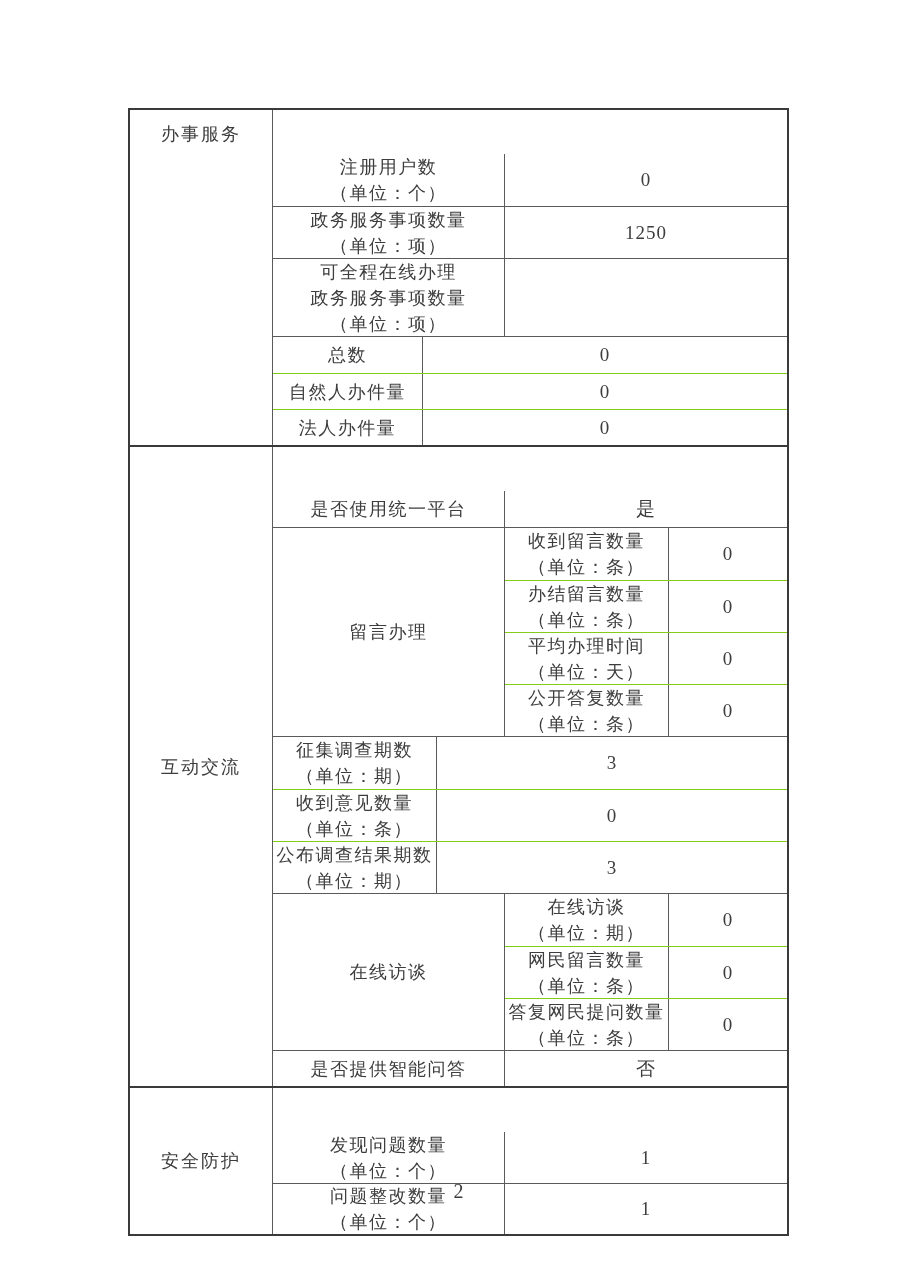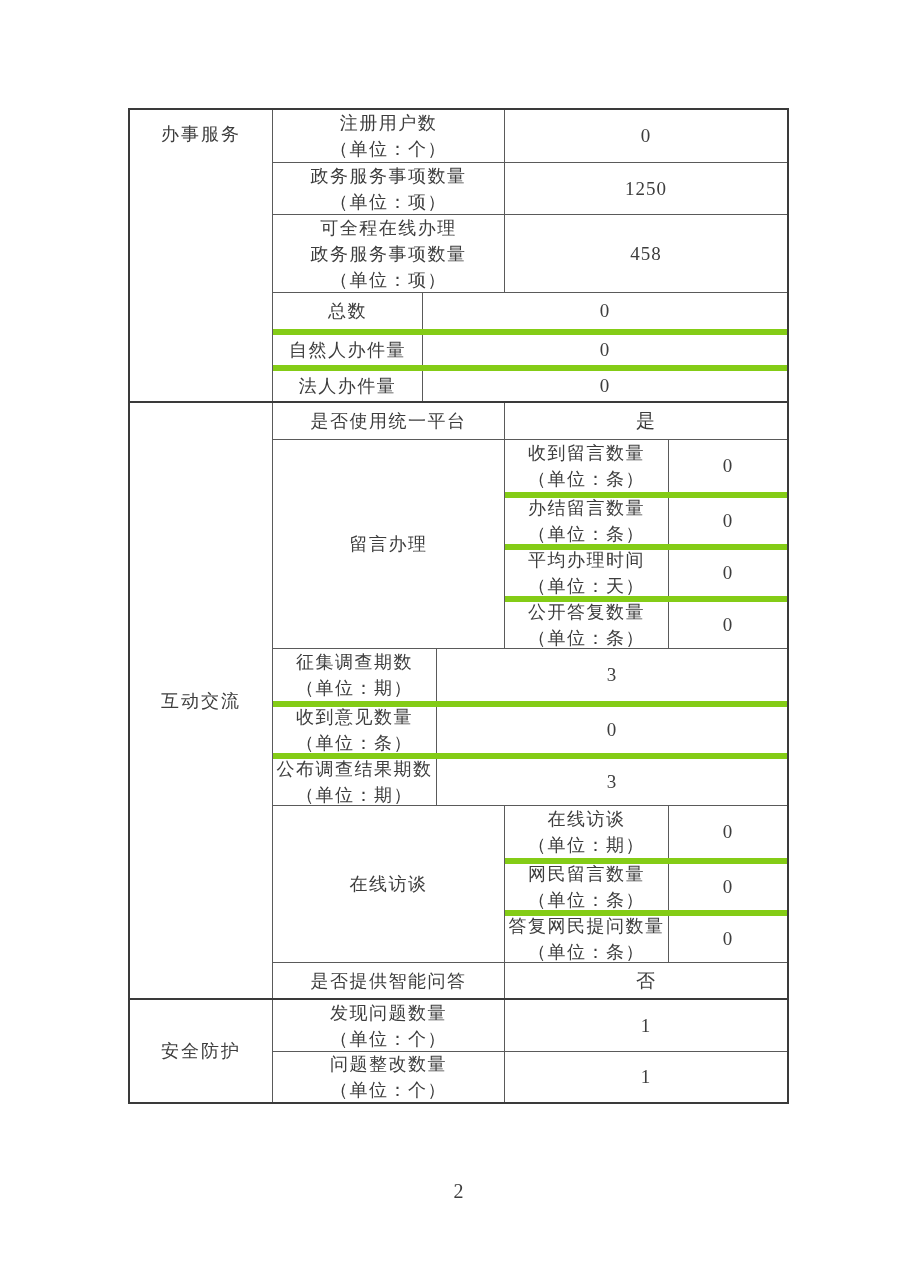--- a/index.html
+++ b/index.html
@@ -16,40 +16,40 @@
   .tsection { display: flex; }
   .tsection + .tsection { border-top: 2px solid #3a3a3a; }
   .sec-label {
     width: 143px; flex: 0 0 143px;
     border-right: 1px solid #5a5a5a;
     display: flex; justify-content: center;
     font-size: 18px; letter-spacing: 2px;
   }
   .sec-label.v-top { align-items: flex-start; padding-top: 12px; }
   .sec-label.v-center { align-items: center; }
-  .sec-body { flex: 1; display: flex; flex-direction: column; }
+  .sec-body { flex: 1; display: flex; flex-direction: column; margin-top: 44px; }
   .sec-body > div + div { border-top: 1px solid #5a5a5a; }
   .row, .grouprow { display: flex; }
   .h36 { height: 36px; }
   .h51 { height: 51px; }
   .h52 { height: 52px; }
   .h78 { height: 78px; }
   .lblcell {
     width: 232px; flex: 0 0 232px;
     border-right: 1px solid #5a5a5a;
     display: flex; flex-direction: column; justify-content: center; align-items: center;
     font-size: 18px; letter-spacing: 1.5px; line-height: 26px;
     text-align: center;
   }
   .valcell {
     flex: 1; display: flex; justify-content: center; align-items: center;
     font-size: 19px; letter-spacing: 1px;
   }
   .subcol { flex: 1; display: flex; flex-direction: column; }
-  .subcol > .subrow + .subrow { border-top: 6px solid #84cc16; }
+  .subcol > .subrow + .subrow { border-top: 1px solid #84cc16; }
   .subrow { display: flex; }
   .sublbl {
     border-right: 1px solid #5a5a5a;
     display: flex; flex-direction: column; justify-content: center; align-items: center;
     font-size: 18px; letter-spacing: 1.5px; line-height: 26px; text-align: right;
   }
   .w150 .sublbl { width: 150px; flex: 0 0 150px; }
   .w164 .sublbl { width: 164px; flex: 0 0 164px; }
   .subval {
     flex: 1; display: flex; justify-content: center; align-items: center;
@@ -81,21 +81,20 @@
           <div>（单位：项）</div>
         </div>
         <div class="valcell">1250</div>
       </div>
       <div class="row h78">
         <div class="lblcell">
           <div>可全程在线办理</div>
           <div>政务服务事项数量</div>
           <div>（单位：项）</div>
         </div>
-        <div class="valcell">458</div>
       </div>
       <div class="grouprow w150">
         <div class="subcol">
           <div class="subrow h36">
             <div class="sublbl">总数</div>
             <div class="subval">0</div>
           </div>
           <div class="subrow h36">
             <div class="sublbl">自然人办件量</div>
             <div class="subval">0</div>

